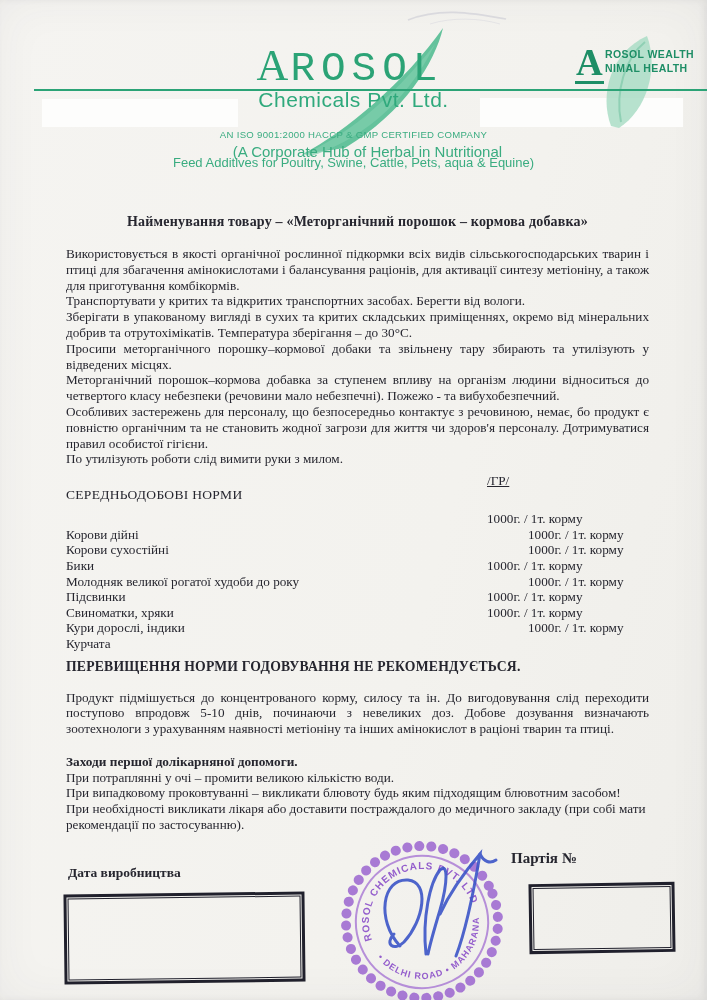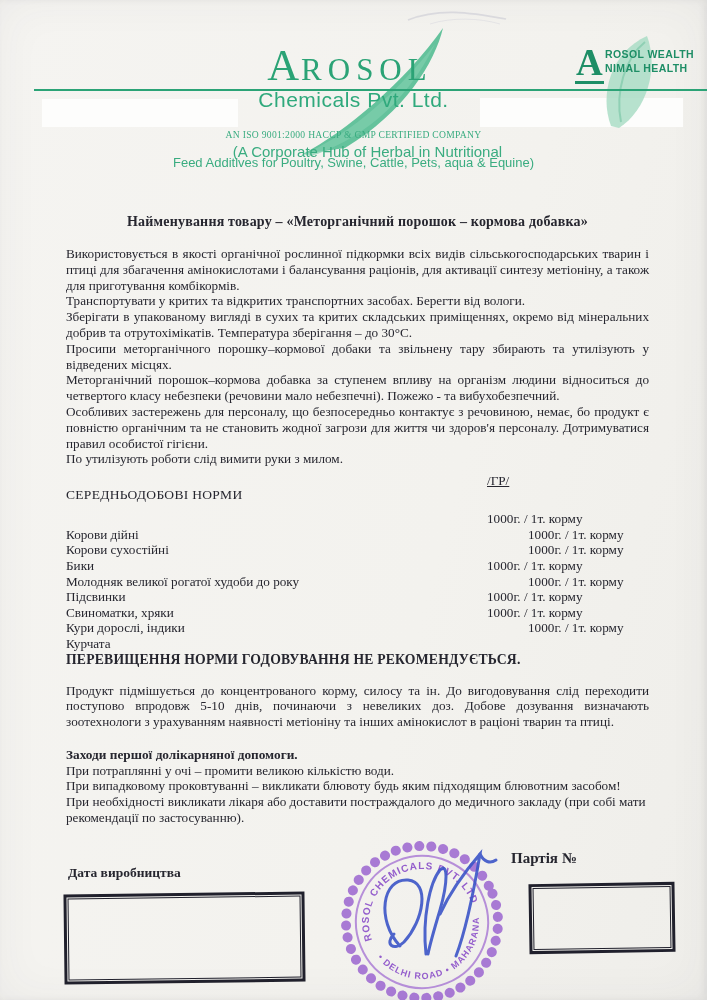--- a/index.html
+++ b/index.html
@@ -9,32 +9,32 @@
     background:linear-gradient(105deg,#f5f4f1 0%,#f3f2ee 60%,#efeeea 100%);
     box-shadow:inset 0 0 45px rgba(60,60,70,0.05), inset -3px 0 6px rgba(90,90,100,0.08);
     overflow:hidden;
     font-family:"Liberation Serif", serif;
     color:#26262f;
   }
   
   .brand { position:absolute; left:255px; top:46px; width:190px; text-align:center;
            color:#2ba376; font-family:"Liberation Serif", serif; z-index:2; }
   .brand .big-a { font-size:44px; line-height:40px; font-weight:400; letter-spacing:2px; }
-  .brand .rest  { font-size:31px; line-height:40px; letter-spacing:6px; }
+  .brand .rest  { font-size:41px; line-height:40px; letter-spacing:6px;font-family:Liberation Mono, monospace; }
   .leaf-swoosh { position:absolute; left:285px; top:22px; z-index:1; }
   .hline { position:absolute; left:34px; right:0; top:89px; height:2px; background:#2ba376; z-index:3; }
   .redact { position:absolute; background:#fdfdfc; z-index:2; }
   .redact.l { left:42px;  top:99px;  width:196px; height:28px; }
   .redact.r { left:480px; top:98px;  width:203px; height:29px; }
   .subtitle { position:absolute; left:0; right:0; top:88px; text-align:center;
               font-family:"Liberation Sans", sans-serif; font-size:21px; color:#2fa97c;
               letter-spacing:0.5px; z-index:4; }
   .cert { position:absolute; left:0; right:0; text-align:center;
           font-family:"Liberation Sans", sans-serif; color:#3aac80; z-index:4; }
-  .cert.c1 { top:129px; font-size:9.6px; letter-spacing:0.3px;font-family:Liberation Serif, serif; }
+  .cert.c1 { top:129px; font-size:9.6px; letter-spacing:0.3px; }
   .cert.c2 { top:143px; font-size:15px;padding-left:28px; }
   .cert.c3 { top:155px; font-size:13px; }
   .right-logo { position:absolute; left:573px; top:40px; width:128px; height:62px; z-index:2; }
   .right-logo .lleaf { position:absolute; left:8px; top:-6px; }
   .right-logo .logo-a { position:absolute; left:2px; top:4px; font-family:"Liberation Serif", serif;
         font-weight:bold; font-size:37px; line-height:37px; color:#1e8e66;
         border-bottom:3px solid #1e8e66; padding:0 1px 0 1px;}
   .right-logo .lines { position:absolute; left:32px; top:7px; font-family:"Liberation Sans", sans-serif;
         font-weight:bold; font-size:10.5px; line-height:14px; color:#1e8e66; letter-spacing:0.4px; white-space:nowrap; }
   .scratch { position:absolute; left:0; top:0; z-index:1; }
@@ -43,21 +43,21 @@
   .doc-title { text-align:center; font-size:14px; font-weight:bold; margin-bottom:16px; letter-spacing:0.2px; }
   .content p { font-size:13.2px; line-height:15.8px; text-align:justify; }
   .norms { margin-top:12px; }
   .norms-head { position:relative; height:32px; }
   .norms-unit { position:absolute; left:421px; top:-6px; font-size:13.2px;text-decoration:underline; }
   .norms-title { position:absolute; left:0; top:8px; font-size:13.5px; letter-spacing:0.3px; }
   .norm-row { display:flex; height:15.6px; font-size:13.2px; line-height:15.6px; }
   .norm-row .nl { width:421px; }
   .norm-row .nv { width:162px; white-space:nowrap; }
   .norm-row .nv.ind { padding-left:41px; }
-  .warning { font-size:13.7px; font-weight:bold; letter-spacing:0.2px; }
+  .warning { margin-top:7px; font-size:13.7px; font-weight:bold; letter-spacing:0.2px; }
   .dosage { margin-top:15px; }
   .first-aid { margin-top:17px; }
   .first-aid h3 { font-size:13.3px; font-weight:bold; line-height:15.8px; }
   .first-aid p { text-align:left !important; }
   
   .date-label  { position:absolute; left:68px;  top:865px; font-size:13.5px; font-weight:bold; z-index:2; }
   .batch-label { position:absolute; left:511px; top:850px; font-size:15px; font-weight:bold; z-index:2; }
   .fill-box { position:absolute; border:3px solid #20202c; background:transparent; z-index:2; }
   .fill-box .inner { position:absolute; inset:1px; border:1px solid #20202c; }
   .date-box  { left:64px;  top:893px; width:241px; height:90px; transform:rotate(-0.7deg); }

